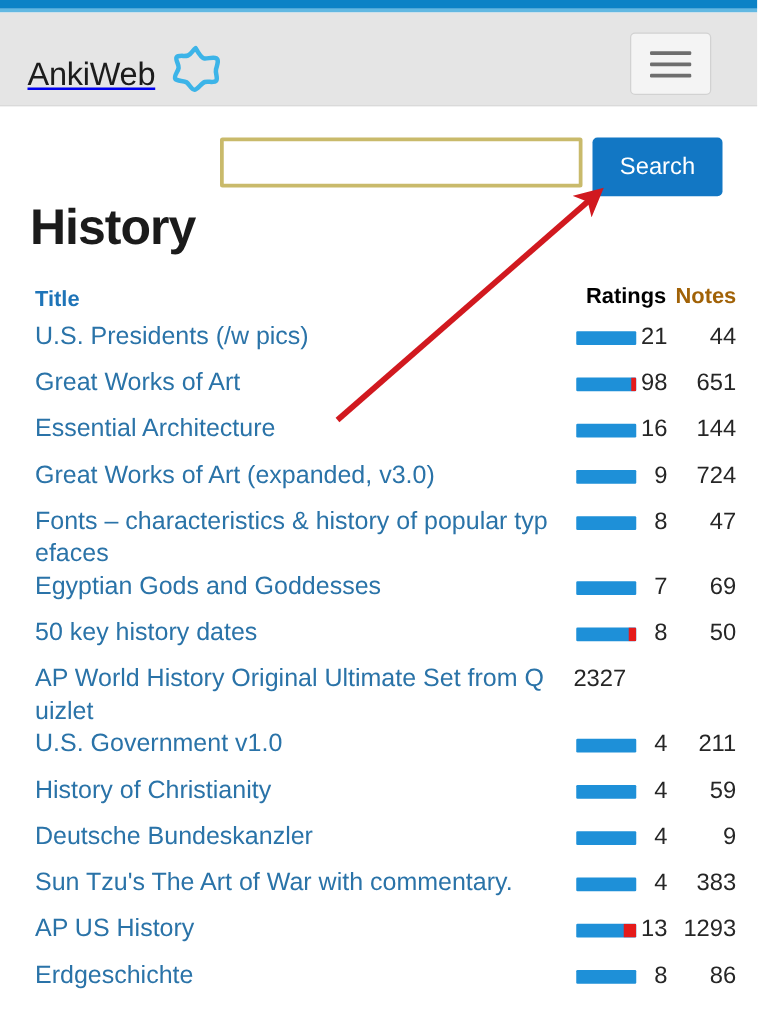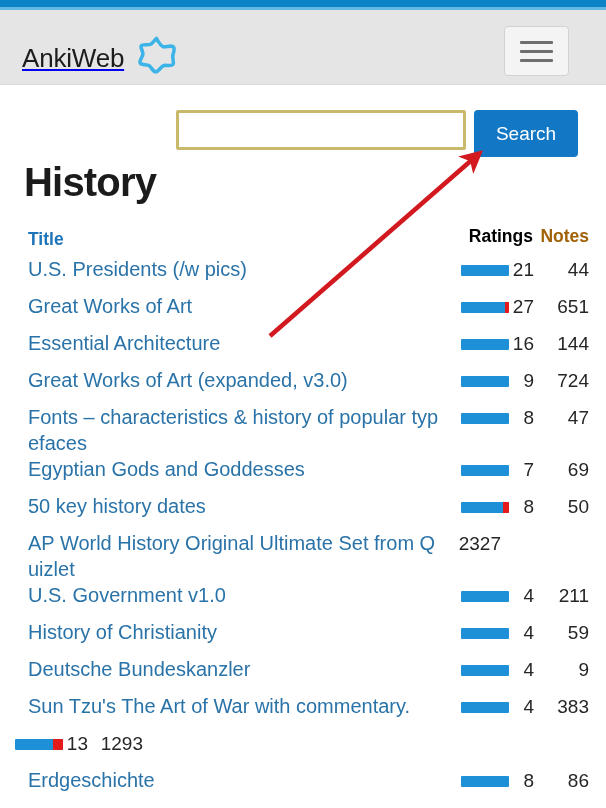--- a/index.html
+++ b/index.html
@@ -254,21 +254,21 @@
             <span class="rating-num">21</span>
           </div>
           <div class="col-notes">44</div>
         </div>
         <div class="row">
           <div class="col-title">Great Works of Art</div>
           <div class="col-rating">
             <div class="bar" style="width: 48px;">
               <div class="bar-neg" style="width: 4px;"></div>
             </div>
-            <span class="rating-num">27</span>
+            <span class="rating-num">98</span>
           </div>
           <div class="col-notes">651</div>
         </div>
         <div class="row">
           <div class="col-title">Essential Architecture</div>
           <div class="col-rating">
             <div class="bar" style="width: 48px;"></div>
             <span class="rating-num">16</span>
           </div>
           <div class="col-notes">144</div>
@@ -337,20 +337,21 @@
         </div>
         <div class="row">
           <div class="col-title">Sun Tzu's The Art of War with commentary.</div>
           <div class="col-rating">
             <div class="bar" style="width: 48px;"></div>
             <span class="rating-num">4</span>
           </div>
           <div class="col-notes">383</div>
         </div>
         <div class="row">
+          <div class="col-title">AP US History</div>
           <div class="col-rating">
             <div class="bar" style="width: 48px;">
               <div class="bar-neg" style="width: 10px;"></div>
             </div>
             <span class="rating-num">13</span>
           </div>
           <div class="col-notes">1293</div>
         </div>
         <div class="row">
           <div class="col-title">Erdgeschichte</div>

